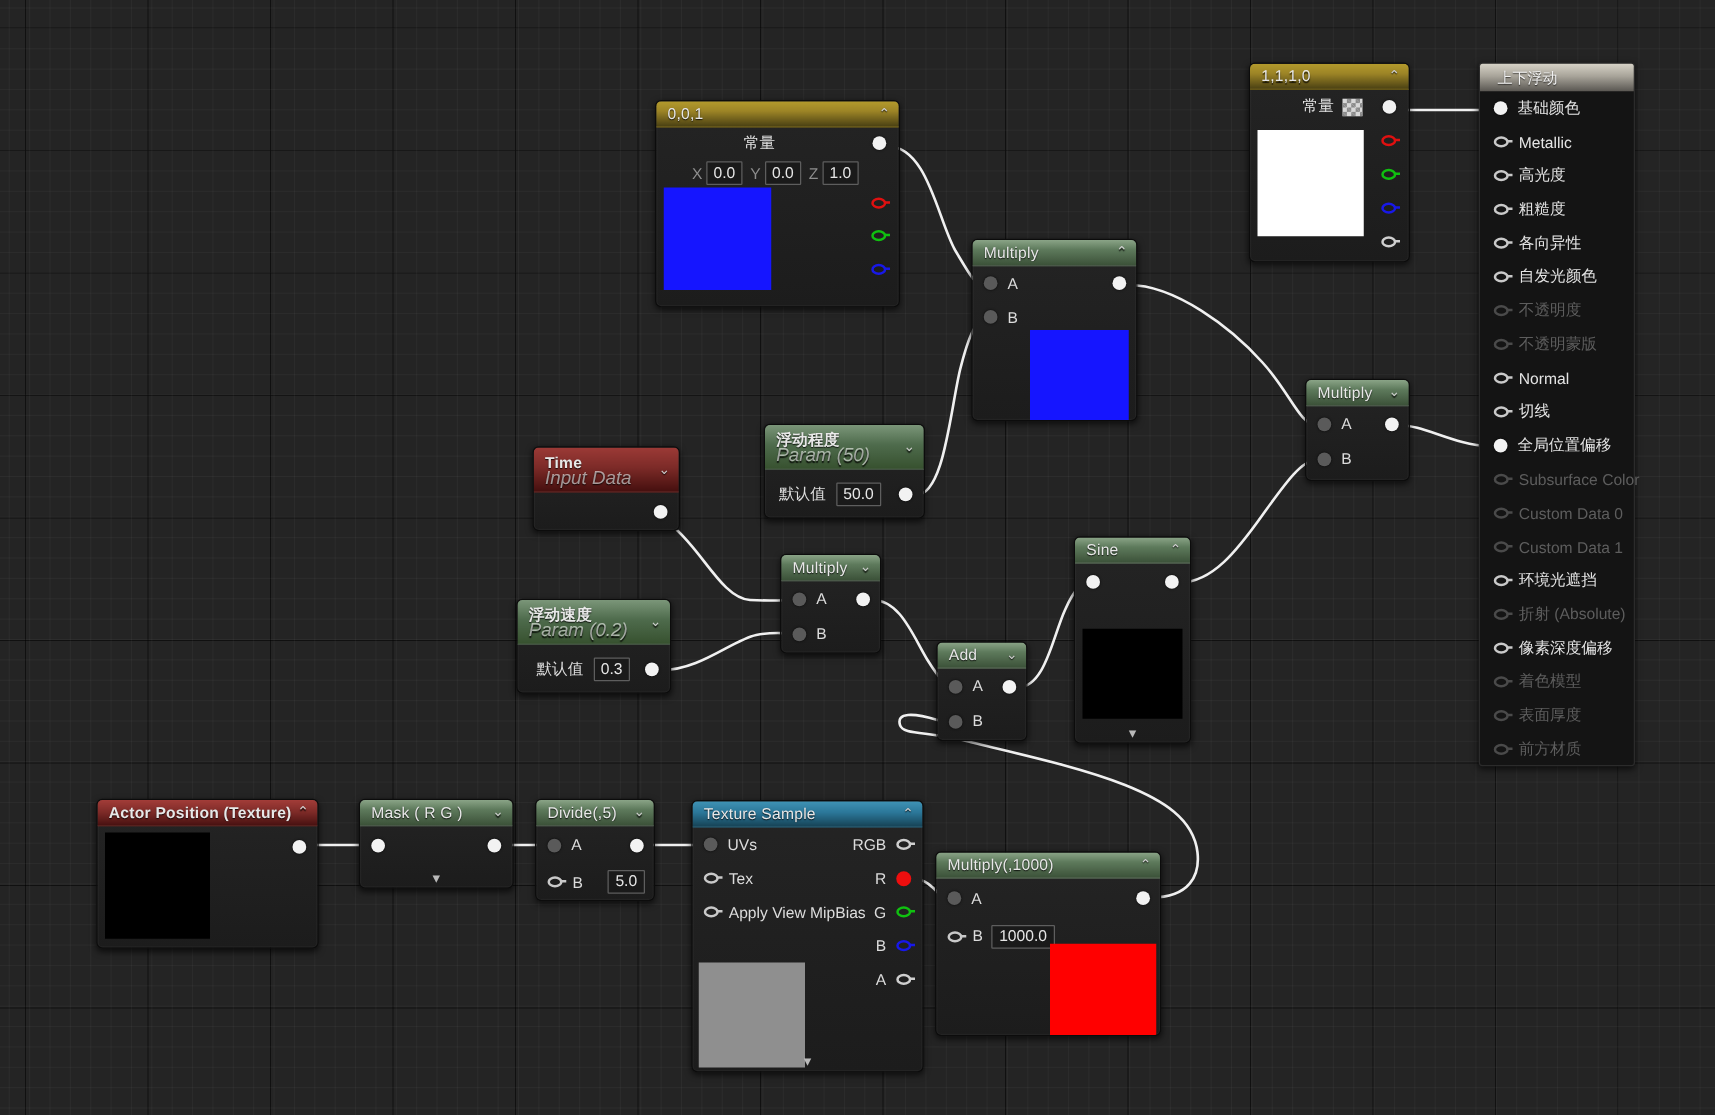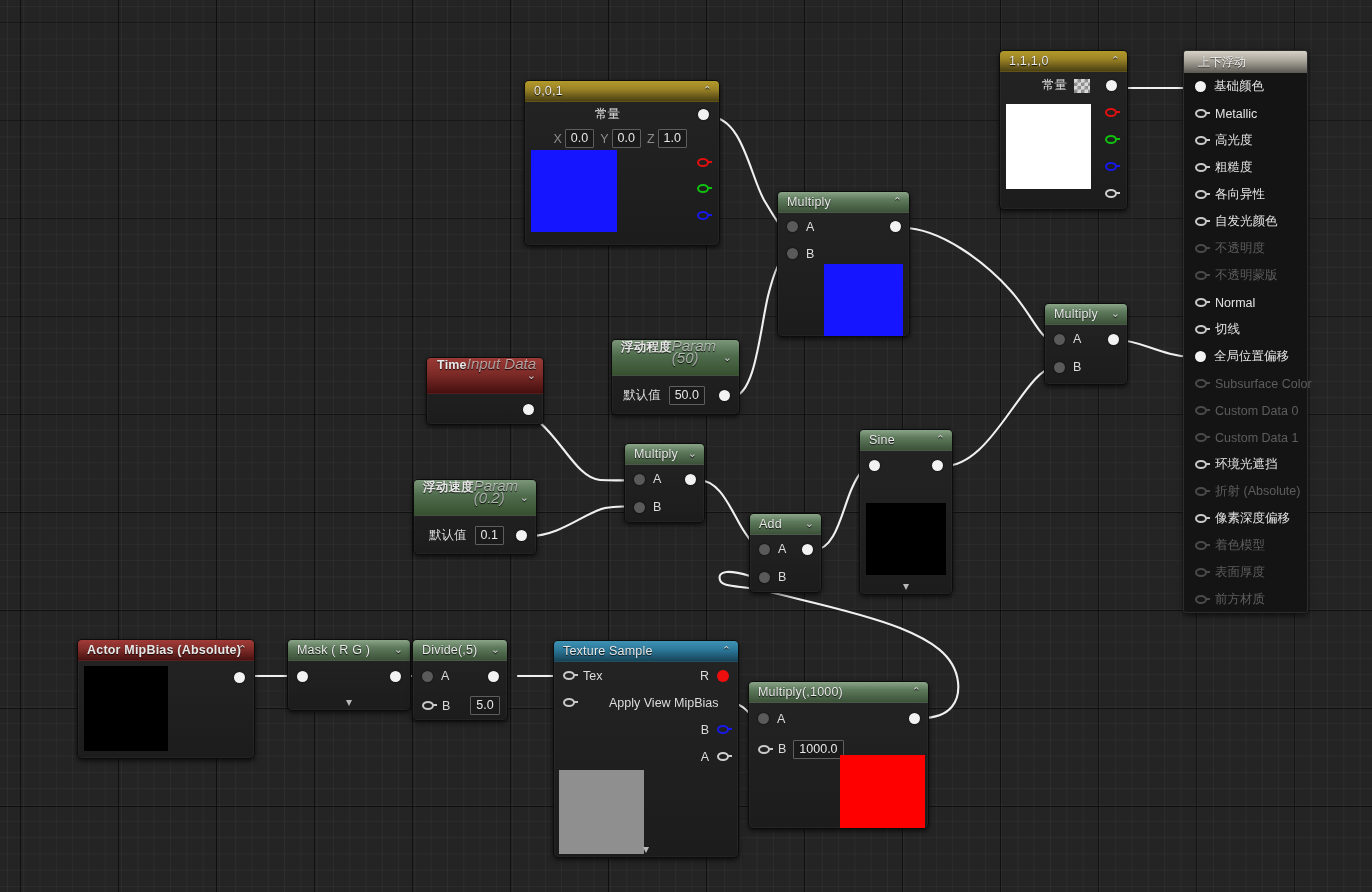--- a/index.html
+++ b/index.html
@@ -39,21 +39,21 @@
     color: #e8e8e8;
     text-shadow: 0 1px 1px rgba(0,0,0,0.85);
     position: relative;
     border-bottom: 1px solid rgba(0,0,0,0.45);
   }
   .node-hdr .ttl { flex: 1; white-space: nowrap; overflow: hidden; letter-spacing: .2px;}
   .node-hdr .sub {
     font-size: 15px; font-style: italic; color: rgba(255,255,255,0.58);
     line-height: 12px;
   }
-  .hdr-2line { height: 36px; flex-direction: row; align-items: flex-start; justify-content: center; }
+  .hdr-2line { height: 36px; flex-direction: column; align-items: flex-start; justify-content: center; }
   .hdr-2line .ttl { flex: none; font-weight: bold; line-height: 14px; }
 
   .hdr-green   { background: linear-gradient(to bottom, #8aa487 0%, #5e7a5c 38%, #3c5239 100%); }
   .hdr-green2  { background: linear-gradient(to bottom, #7b9679 0%, #4e6b4c 45%, #37512f 100%); }
   .hdr-gold    { background: linear-gradient(to bottom, #b39a2c 0%, #9c8426 40%, #4b4113 100%); }
   .hdr-red     { background: linear-gradient(to bottom, #9b3a36 0%, #7d2b28 45%, #46100f 100%); }
   .hdr-red2    { background: linear-gradient(to bottom, #a23c38 0%, #7c2a27 50%, #491211 100%); }
   .hdr-blue    { background: linear-gradient(to bottom, #3f93b5 0%, #2b7799 45%, #174457 100%); }
 
   .chev {
@@ -421,21 +421,21 @@
 
   <div class="node" style="left:413px; top:479px; width:124px; height:76px;">
     <div class="node-hdr hdr-green2 hdr-2line">
       <span class="ttl">浮动速度</span>
       <span class="sub">Param (0.2)</span>
       <span class="chev dn"></span>
     </div>
     <div class="node-body" style="height:39px;">
       <div class="row" style="height:39px; justify-content:flex-end; padding-right:9px;">
         <span class="plabel rt">默认值</span>
-        <span class="numbox">0.1</span>
+        <span class="numbox">0.3</span>
         <span class="pin filled" style="margin-left:12px;"></span>
       </div>
     </div>
   </div>
 
   <div class="node" style="left:624px; top:443px; width:81px; height:80px;">
     <div class="node-hdr hdr-green">
       <span class="ttl">Multiply</span>
       <span class="chev dn"></span>
     </div>
@@ -483,21 +483,21 @@
         <span style="flex:1"></span>
         <span class="pin filled"></span>
       </div>
       <div class="swatch" style="left:6px; top:52px; width:80px; height:72px; background:#000000;"></div>
       <div class="botchev">▾</div>
     </div>
   </div>
 
   <div class="node" style="left:77px; top:639px; width:178px; height:120px;">
     <div class="node-hdr hdr-red2">
-      <span class="ttl" style="font-weight:bold;">Actor MipBias (Absolute)</span>
+      <span class="ttl" style="font-weight:bold;">Actor Position (Texture)</span>
       <span class="chev up"></span>
     </div>
     <div class="node-body" style="height:97px;">
       <div class="row right" style="height:32px; padding-right:9px;">
         <span class="pin filled"></span>
       </div>
       <div class="swatch" style="left:6px; top:5px; width:84px; height:85px; background:#000000;"></div>
     </div>
   </div>
 
@@ -509,21 +509,21 @@
     <div class="node-body" style="height:49px;">
       <div class="row" style="height:30px; padding:0 9px 0 9px;">
         <span class="pin filled"></span>
         <span style="flex:1"></span>
         <span class="pin filled"></span>
       </div>
       <div class="botchev">▾</div>
     </div>
   </div>
 
-  <div class="node" style="left:412px; top:639px; width:96px; height:82px;">
+  <div class="node" style="left:428px; top:639px; width:96px; height:82px;">
     <div class="node-hdr hdr-green">
       <span class="ttl">Divide(,5)</span>
       <span class="chev dn"></span>
     </div>
     <div class="node-body" style="height:59px;">
       <div class="row" style="height:30px; padding-left:9px;">
         <span class="pin filled-dim"></span>
         <span class="plabel">A</span>
         <span style="flex:1"></span>
         <span class="pin filled" style="margin-right:8px;"></span>
@@ -536,27 +536,34 @@
     </div>
   </div>
 
   <div class="node" style="left:553px; top:640px; width:186px; height:218px;">
     <div class="node-hdr hdr-blue">
       <span class="ttl">Texture Sample</span>
       <span class="chev up"></span>
     </div>
     <div class="node-body" style="height:195px;">
       <div class="row" style="height:27px; padding:0 9px;">
+        <span class="pin filled-dim"></span>
+        <span class="plabel">UVs</span>
+        <span style="flex:1"></span>
+        <span class="plabel rt">RGB</span>
+        <span class="pin hollow w"></span>
+      </div>
+      <div class="row" style="height:27px; padding:0 9px;">
         <span class="pin hollow"></span>
         <span class="plabel">Tex</span>
         <span style="flex:1"></span>
         <span class="plabel rt">R</span>
         <span class="pin dot-r"></span>
       </div>
-      <div class="row" style="height:27px; padding:0 9px;gap:26px;">
+      <div class="row" style="height:27px; padding:0 9px;">
         <span class="pin hollow"></span>
         <span class="plabel">Apply View MipBias</span>
         <span style="flex:1"></span>
         <span class="plabel rt">G</span>
         <span class="pin hollow g"></span>
       </div>
       <div class="row" style="height:27px; padding:0 9px; justify-content:flex-end;">
         <span class="plabel rt">B</span>
         <span class="pin hollow b"></span>
       </div>

